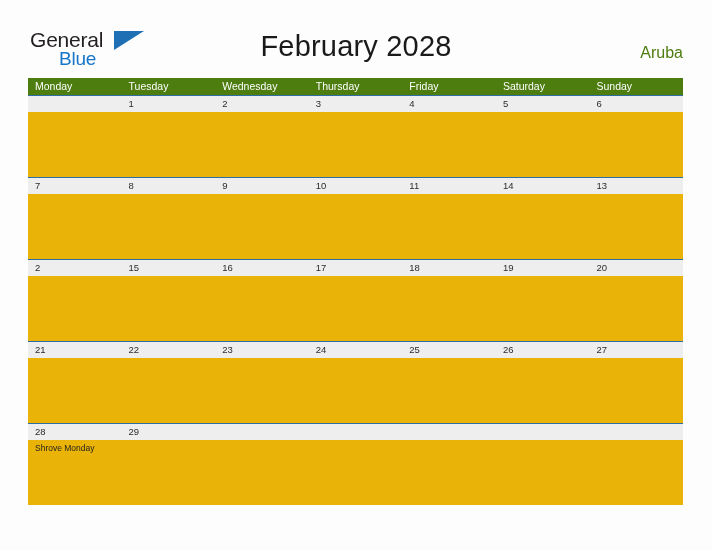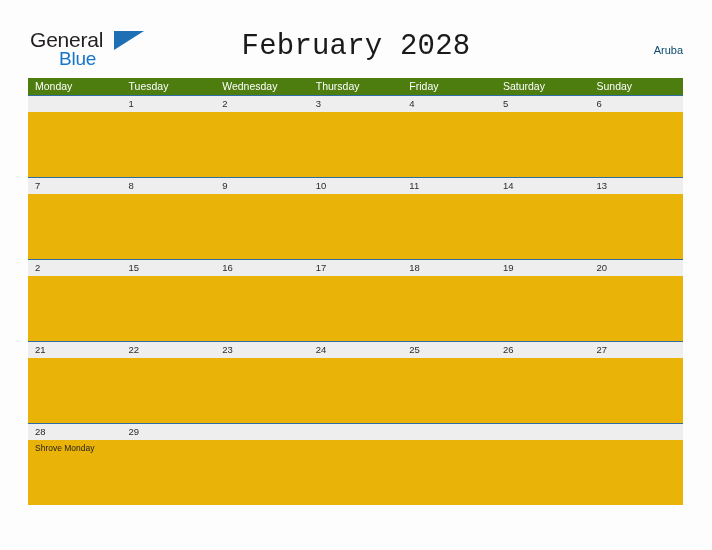--- a/index.html
+++ b/index.html
@@ -66,32 +66,32 @@
     border-bottom: 19px solid transparent;
   }
 
   .cal-title {
     position: absolute;
     left: 0;
     top: 30px;
     width: 712px;
     text-align: center;
     font-size: 29px;
-    font-family: Liberation Mono, monospace;
+    font-family: Liberation Sans, sans-serif;
     font-weight: normal;
     color: #1a1a1a;
     letter-spacing: 0.2px;
   }
 
   .region-label {
     position: absolute;
     right: 29px;
     top: 44px;
-    font-size: 11px;
-    color: #0c4a6e;
+    font-size: 16px;
+    color: #4d7c0f;
   }
 
   
   .calendar {
     position: absolute;
     left: 28px;
     top: 78px;
     width: 655px;
   }
 

